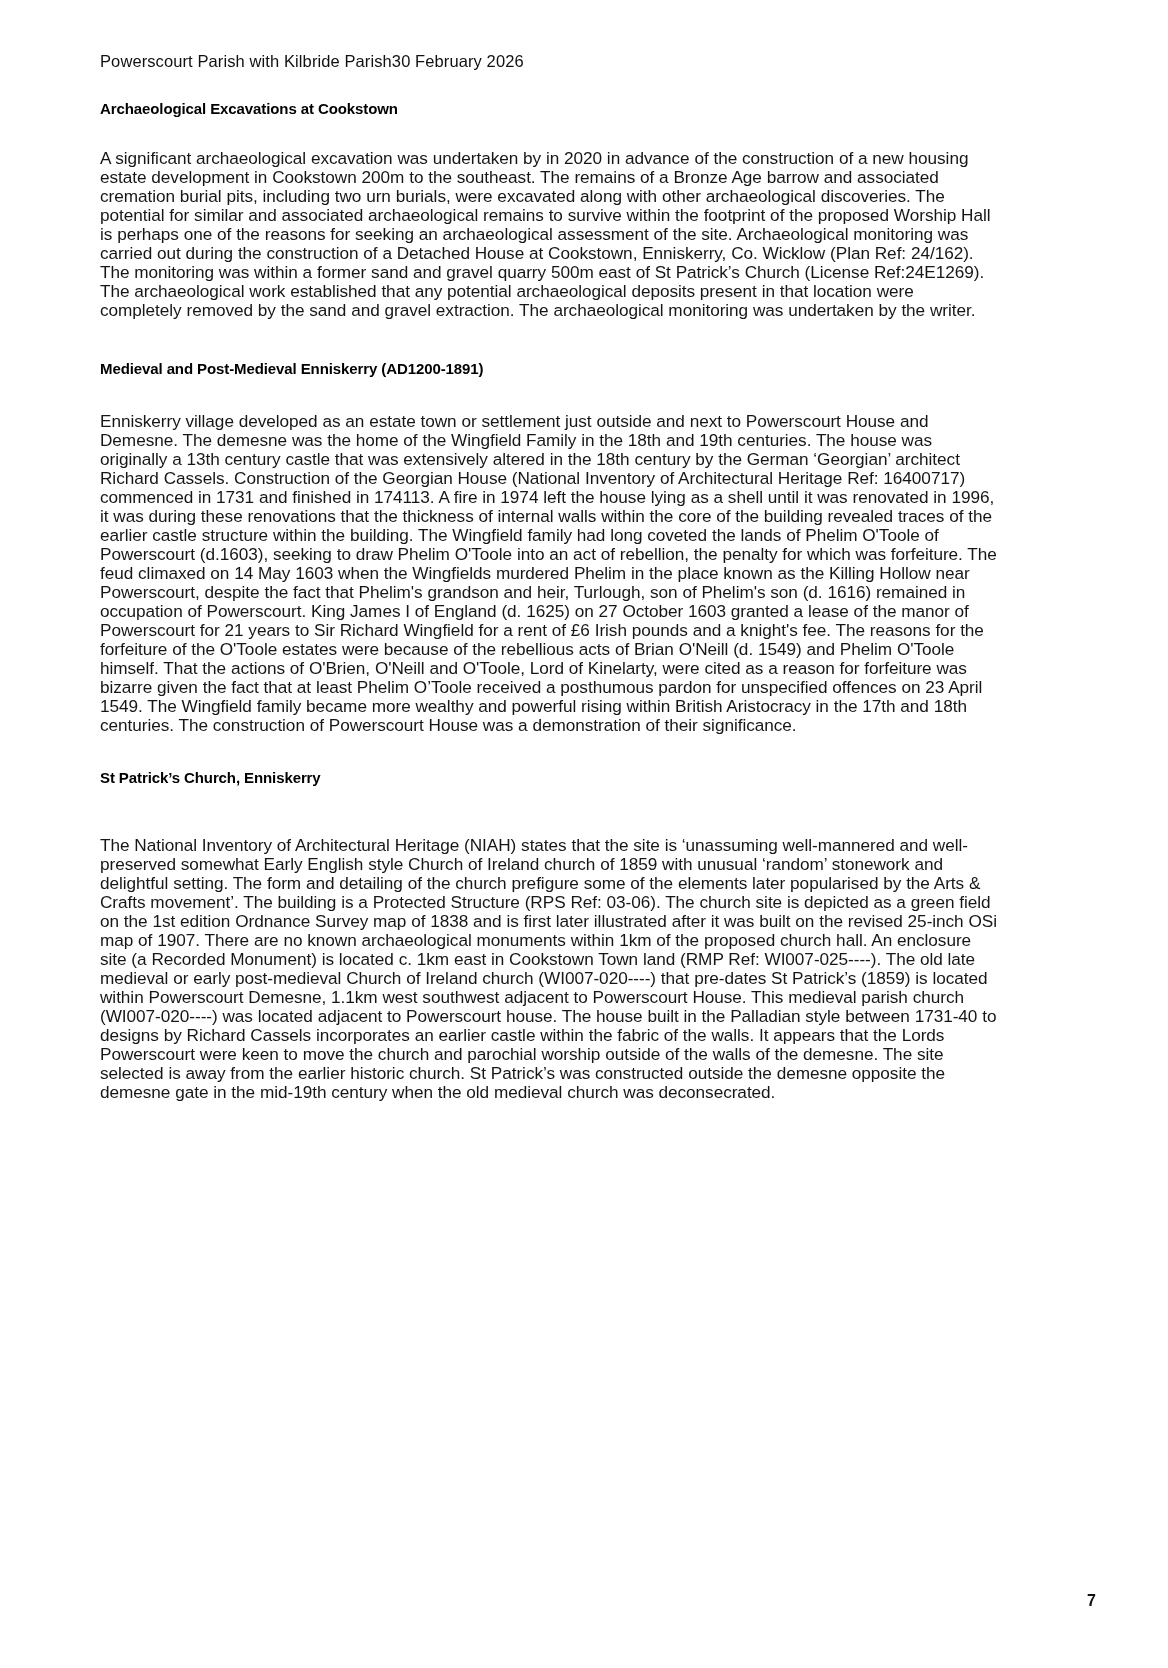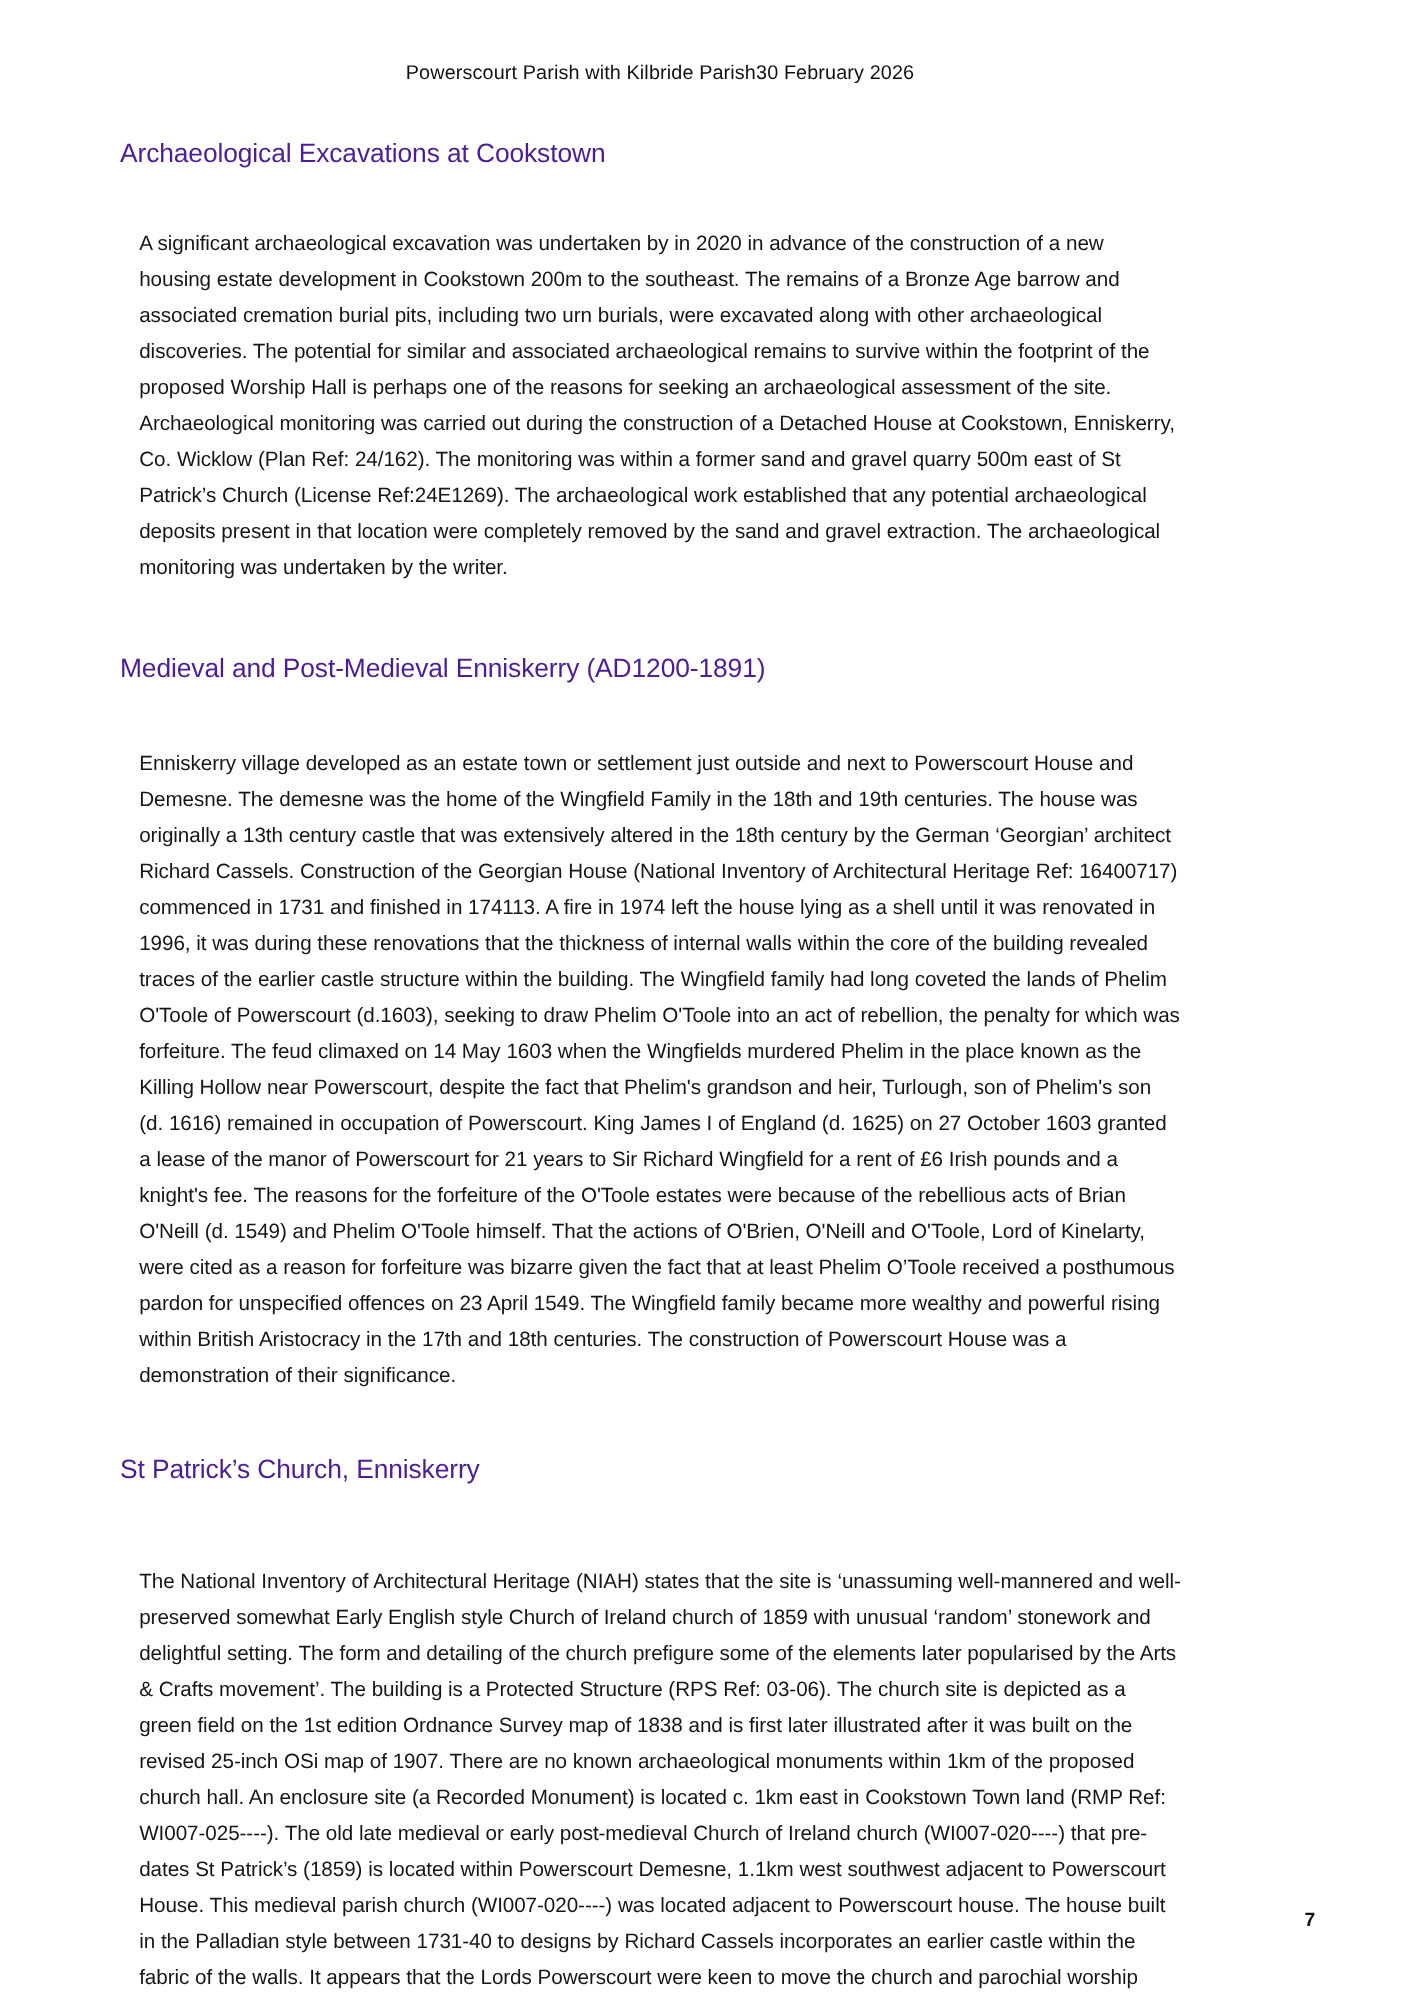--- a/index.html
+++ b/index.html
@@ -22,53 +22,53 @@
   .content {
     position: absolute;
     left: 100px;
     top: 52px;
     width: 900px;
   }
 
   
   .running-header {
     display: flex;
-    justify-content: center;
+    justify-content: flex-start;
     align-items: baseline;
     width: 900px;
     font-size: 16.5px;
     line-height: 1.2;
     color: #111111;
     letter-spacing: 0.1px;
-    margin-bottom: 42px;
+    margin-bottom: 28px;
   }
   .running-header .rh-left {
     white-space: nowrap;
   }
   .running-header .rh-right {
     white-space: nowrap;
   }
 
   
   h2.section-heading {
-    font-size: 22px;
-    font-weight: normal;
+    font-size: 15px;
+    font-weight: bold;
     line-height: 1.25;
     margin: 0 0 0 0;
     letter-spacing: -0.1px;
-    color: #4c1d95;
+    color: #000000;
   }
 
   .h-gap-1 { height: 30px; }
 
   
   p.body-text {
     font-size: 17.2px;
-    line-height: 30px;
-    margin: 16px;
+    line-height: 19px;
+    margin: 0;
     text-align: left;
     color: #161616;
     letter-spacing: -0.05px;
     word-spacing: 0.1px;
   }
 
   .para-block { width: 900px; }
 
   .spacer-after-para-1 { height: 40px; }
   .spacer-after-head-2 { height: 34px; }

